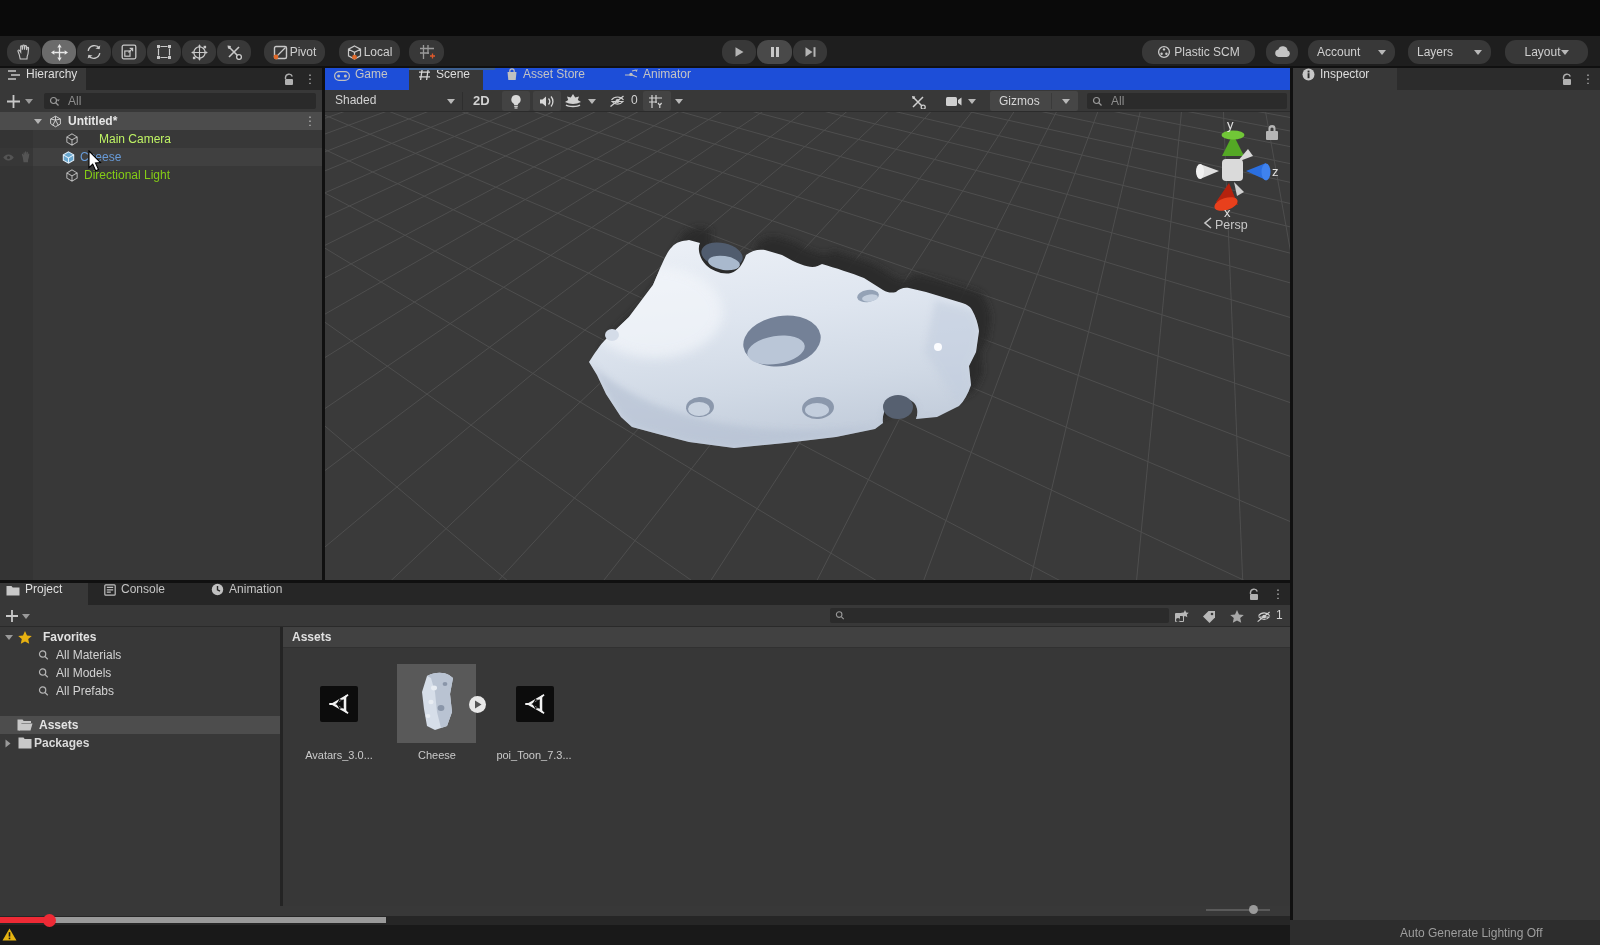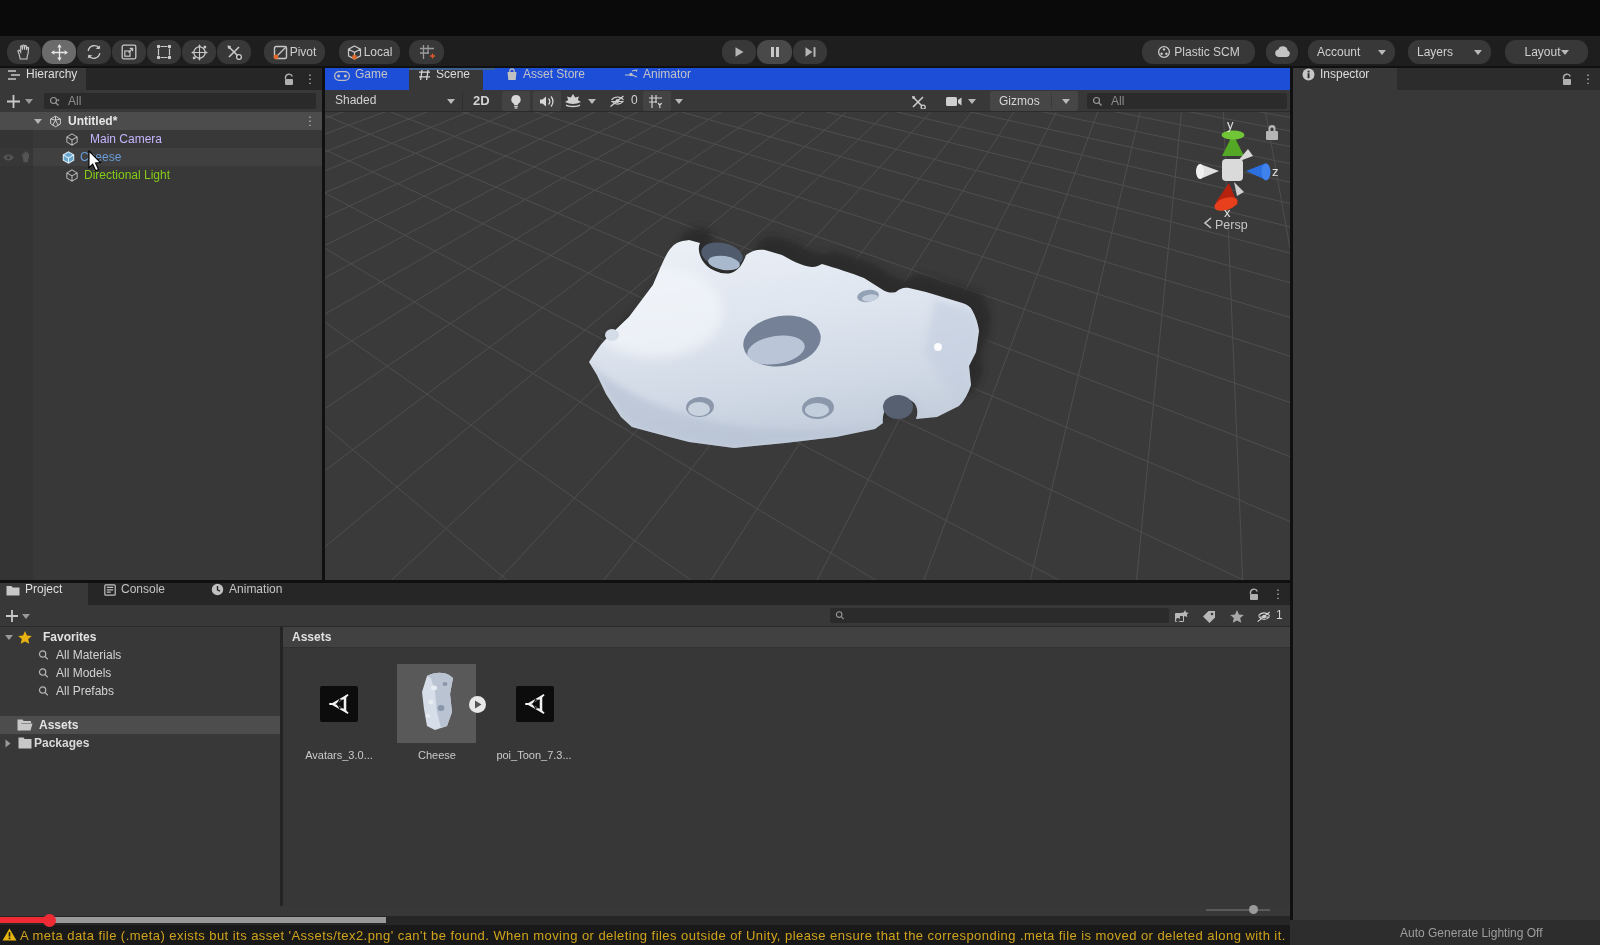--- a/index.html
+++ b/index.html
@@ -175,21 +175,21 @@
       <svg width="13" height="13" viewBox="0 0 32 32" style="margin-left:7px">
           <path d="M16 3 28 9.8v12.4L16 29 4 21.2V9.8z M16 3v9.6M4 9.8l12 2.8 12-2.8M16 12.6 9 25.4M16 12.6l7 12.8" fill="none" stroke="#cfcfcf" stroke-width="2.4"></path>
         </svg>
       <span style="margin-left:6px;color:#e6e6e6;font-weight:bold">Untitled*</span>
       <div class="abs" style="left:304px;top:2px;color:#b8b8b8">⋮</div>
     </div>
     <div class="abs row" style="left:0;top:62px;width:322px">
       <svg width="12" height="13" viewBox="0 0 14 15" style="margin-left:66px">
           <path d="M7 1 13 4.5v6L7 14 1 10.5v-6z M1 4.5 7 8l6-3.5M7 8v6" fill="none" stroke="#b9b9b9" stroke-width="1.2"></path>
         </svg>
-      <span style="margin-left:12px;color:#c4b5fd">Main Camera</span>
+      <span style="margin-left:21px;color:#bef264">Main Camera</span>
     </div>
     <div class="abs row" style="left:0;top:80px;width:322px;background:linear-gradient(90deg,#373737 33px,#404040 33px)">
       <svg width="13" height="13" viewBox="0 0 14 15" style="margin-left:2px;opacity:.3">
           <path d="M7 4c3 0 5 2 6 3.5C12 9 10 11 7 11S2 9 1 7.5C2 6 4 4 7 4z" fill="#999"></path>
           <circle cx="7" cy="7.5" r="1.8" fill="#333"></circle>
         </svg>
       <svg width="12" height="12" viewBox="0 0 14 14" style="margin-left:6px;opacity:.3">
           <path d="M3 13 2 7l-1-3c0-.8 1-1 1.3-.2L3 5V2c0-.9 1.2-.9 1.3 0l.2 2 .3-3c.1-.9 1.3-.9 1.3 0l.2 3 .4-2.5c.1-.9 1.3-.8 1.3.1V5l.5-1.7c.2-.8 1.3-.6 1.2.2L9 8l-.7 2.3-.2 2.7z" fill="#999"></path>
         </svg>
       <svg width="13" height="13" viewBox="0 0 14 15" style="margin-left:29px">
@@ -515,20 +515,19 @@
     <div class="abs" style="left:1249px;top:322px;width:9px;height:9px;background:#9a9a9a;border-radius:50%"></div>
   </div>
 
   <div class="abs" style="left:0;top:916px;width:1290px;height:9px;background:#262626"></div>
   <div class="abs" id="status" style="left:0;top:925px;width:1600px;height:20px;background:#191919">
     <svg class="abs" style="left:2px;top:3px" width="15" height="13" viewBox="0 0 15 13">
         <path d="M7.5 0.5 14.5 12.5H0.5z" fill="#e6b411"></path>
         <rect x="6.7" y="4.2" width="1.6" height="4.4" fill="#191919"></rect>
         <rect x="6.7" y="9.6" width="1.6" height="1.6" fill="#191919"></rect>
       </svg>
-    <div class="abs" style="left:20px;top:3px;color:#cfa41c;font-size:13px;letter-spacing:0.45px;white-space:nowrap">A meta data file (.meta) exists but its asset 'Assets/tex2.png' can't be found. When moving or deleting files outside of Unity, please ensure that the corresponding .meta file is moved or deleted along with it.</div>
   </div>
   <div class="abs" style="left:1290px;top:920px;width:310px;height:25px;background:#2d2d2d">
     <div class="abs" style="left:110px;top:6px;color:#9e9e9e;font-size:12px">Auto Generate Lighting Off</div>
   </div>
   <div class="abs" style="left:0;top:917px;width:386px;height:6px;background:#9a9a9a"></div>
   <div class="abs" style="left:0;top:917px;width:50px;height:6px;background:#ee2a35"></div>
   <div class="abs" style="left:43px;top:914px;width:13px;height:13px;background:#ee2a35;border-radius:50%"></div>
 </div>
 </body></html>

